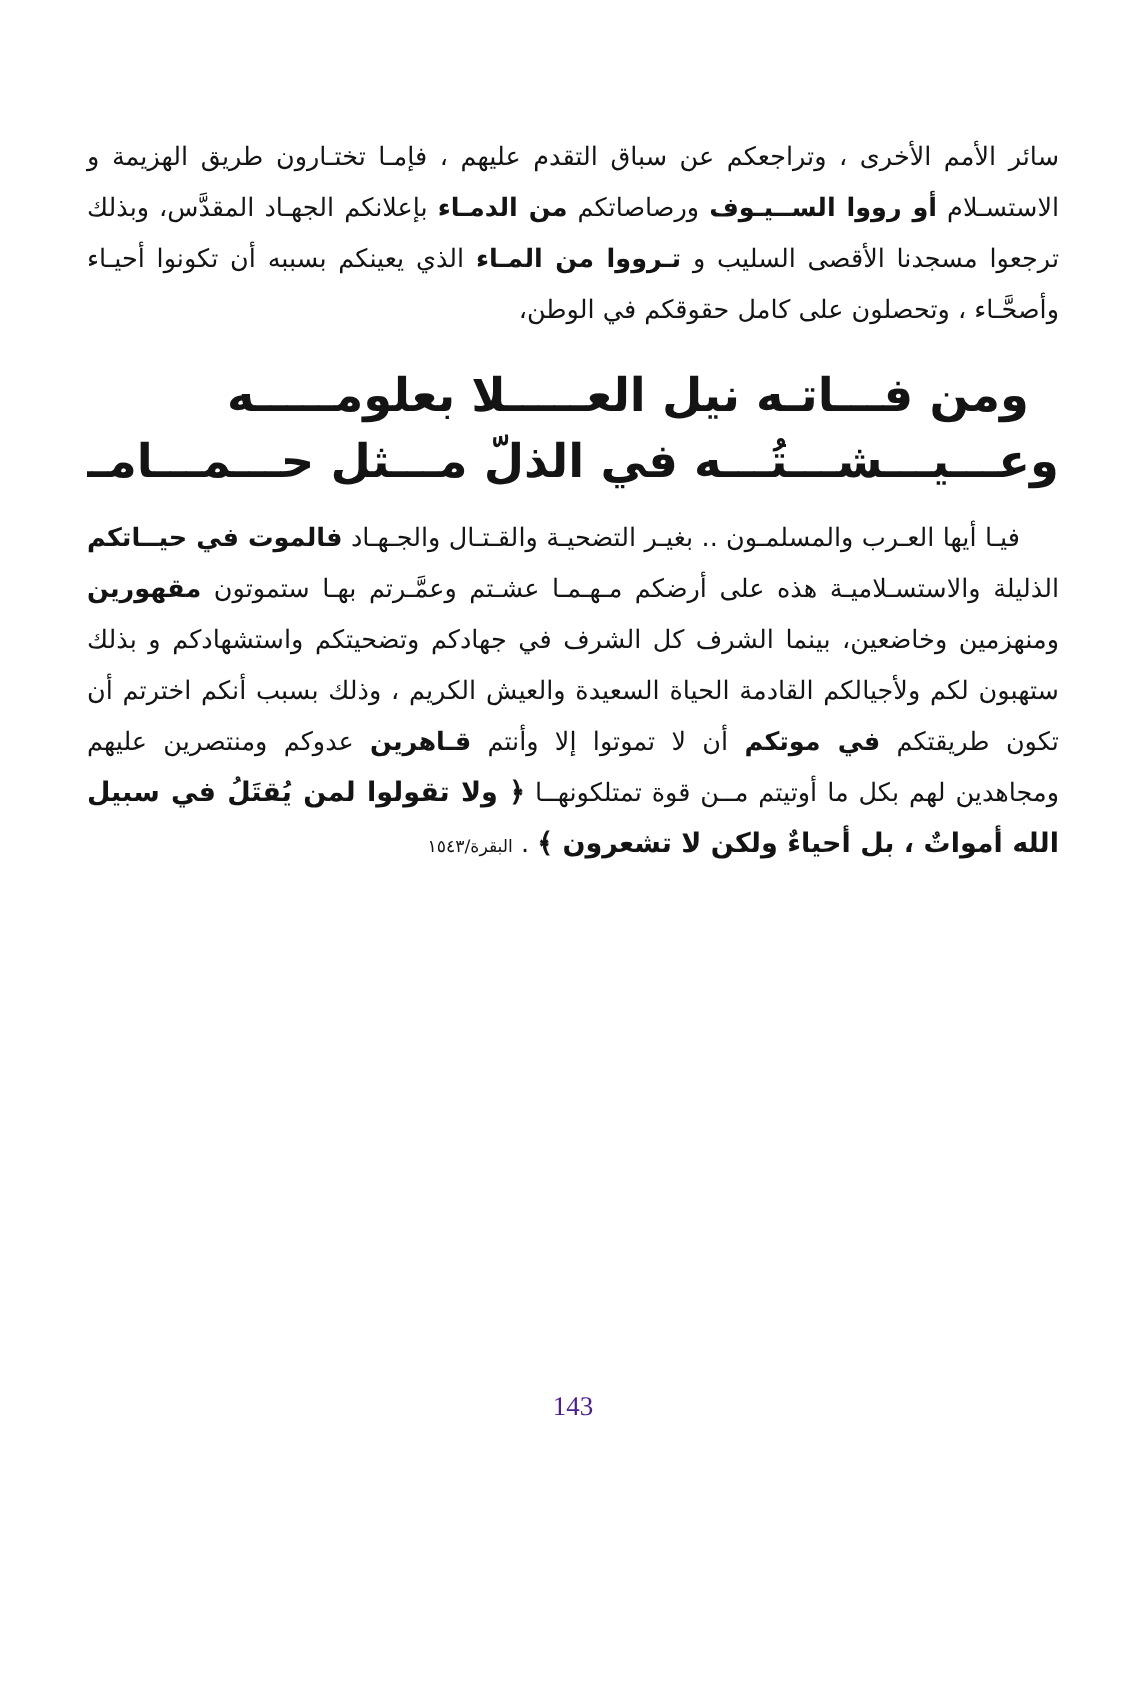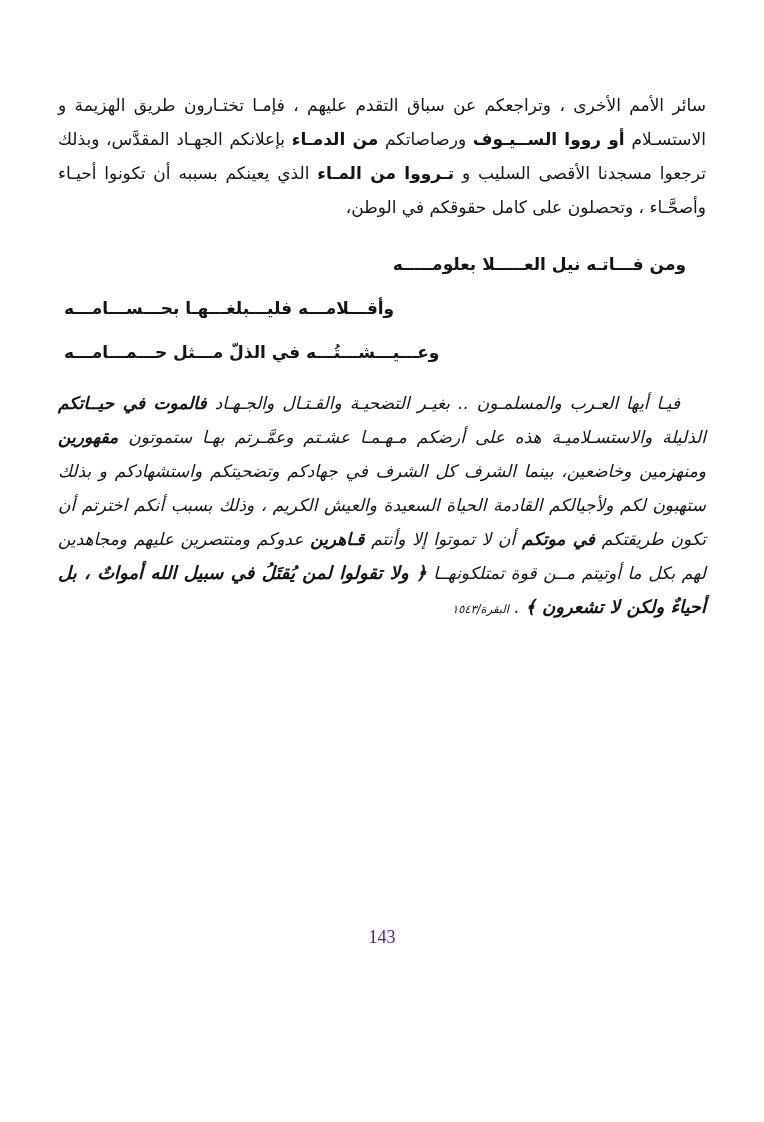--- a/index.html
+++ b/index.html
@@ -28,28 +28,27 @@
     font-size: 17px;
     line-height: 34px;
     text-align: justify;
   }
   .para span { display: inline; }
   .b { font-weight: bold; }
   .intro { text-align: right; }
   .indent {
     text-indent: 26px;
     margin-top: 12px;
-    font-style: italic;
   }
   .poem {
     margin: 18px 0 12px 0;
     font-weight: bold;
   }
   .poem-line {
-    font-size: 17px;
+    font-size: 31px;
     line-height: 44px;
     white-space: nowrap;
     overflow: hidden;
     letter-spacing: 0.5px;
   }
   .hemi-a { text-align: right; padding-left: 0; padding-right: 20px; }
   .hemi-b { text-align: left;  padding-left: 6px; }
   .quran {
     font-weight: bold;
     font-size: 18px;
@@ -72,21 +71,20 @@
 <body>
 
 <div class="page">
   <div class="text-block">
 
     <p class="para"><span>سائر الأمم الأخرى ، وتراجعكم عن سباق التقدم عليهم ،  فإمـا تختـارون طريق الهزيمة و الاستسـلام </span><span class="b">أو رووا الســيـوف</span><span> ورصاصاتكم </span><span class="b">من الدمـاء</span><span> بإعلانكم الجهـاد المقدَّس، وبذلك ترجعوا مسجدنا الأقصى السليب و </span><span class="b">تـرووا من المـاء</span><span> الذي يعينكم بسببه أن تكونوا أحيـاء وأصحَّـاء ، وتحصلون على كامل حقوقكم في الوطن،</span></p>
 
 
     <div class="poem">
       <div class="poem-line hemi-a">ومن فـــاتـه نيل العـــــلا بعلومـــــه</div>
-      <div class="poem-line hemi-b">وأقـــلامـــه فليـــبلغـــهـا بحـــســـامـــه</div>
       <div class="poem-line hemi-b">وعـــيـــشـــتُـــه في الذلّ مـــثل حـــمـــامـــه</div>
     </div>
 
     <p class="para indent"><span>فيـا أيها العـرب والمسلمـون .. بغيـر التضحيـة والقـتـال والجـهـاد </span><span class="b">فالموت في حيــاتكم</span><span> الذليلة والاستسـلاميـة هذه على أرضكم مـهـمـا عشـتم وعمَّـرتم بهـا ستموتون </span><span class="b">مقهورين</span><span> ومنهزمين وخاضعين، بينما  الشرف كل الشرف في جهادكم وتضحيتكم واستشهادكم و بذلك ستهبون لكم ولأجيالكم القادمة الحياة السعيدة والعيش الكريم  ،  وذلك بسبب أنكم اخترتم أن تكون طريقتكم </span><span class="b">في موتكم</span><span> أن لا تموتوا إلا وأنتم </span><span class="b">قـاهرين</span><span> عدوكم  ومنتصرين عليهم ومجاهدين لهم بكل ما أوتيتم مــن قوة تمتلكونهــا </span><span class="quran">﴿ ولا تقولوا لمن يُقتَلُ في سبيل الله أمواتٌ ، بل أحياءٌ ولكن لا تشعرون ﴾</span><span> . </span><span class="cite">البقرة/١٥٤٣</span></p>
 
   </div>
 
   <div class="page-number">143</div>
 </div>
 

